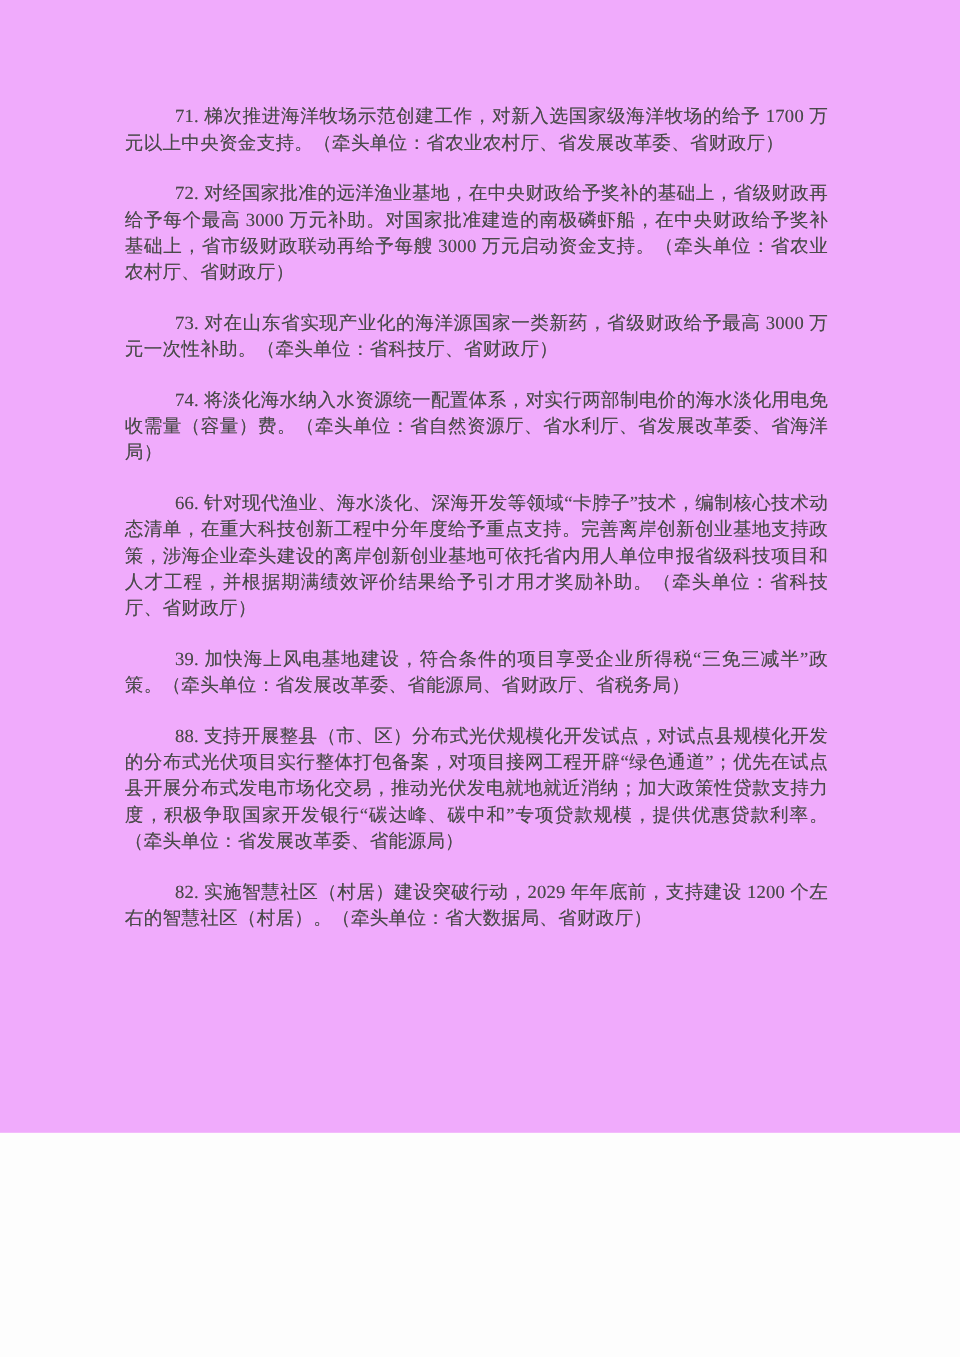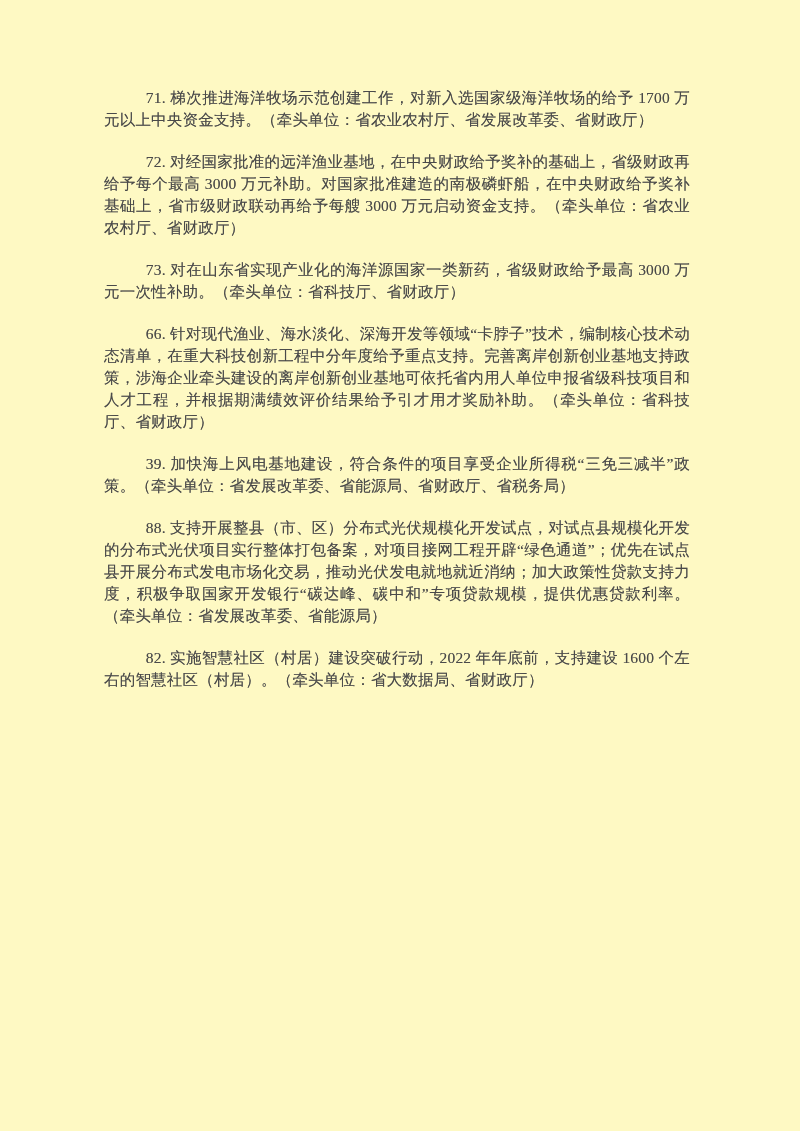--- a/index.html
+++ b/index.html
@@ -11,22 +11,22 @@
     width: 800px;
     height: 1131px;
     overflow: hidden;
     position: relative;
   }
   .page {
     position: absolute;
     top: 0;
     left: 0;
     width: 800px;
-    height: 1131px;
-    background: #fef9c3;
+    height: 944px;
+    background: #f0abfc;
     box-sizing: border-box;
     padding: 87px 110px 40px 104px;
   }
   .doc-paragraph {
     font-family: "Liberation Serif", "DejaVu Serif", serif;
     font-size: 15.5px;
     line-height: 22px;
     color: #4a4a4a;
     text-align: justify;
     text-indent: 2.7em;
@@ -39,17 +39,18 @@
     margin-bottom: 0;
   }
 </style>
 </head>
 <body>
 
 <div class="page">
   <p class="doc-paragraph">71. 梯次推进海洋牧场示范创建工作，对新入选国家级海洋牧场的给予 1700 万元以上中央资金支持。（牵头单位：省农业农村厅、省发展改革委、省财政厅）</p>
   <p class="doc-paragraph">72. 对经国家批准的远洋渔业基地，在中央财政给予奖补的基础上，省级财政再给予每个最高 3000 万元补助。对国家批准建造的南极磷虾船，在中央财政给予奖补基础上，省市级财政联动再给予每艘 3000 万元启动资金支持。（牵头单位：省农业农村厅、省财政厅）</p>
   <p class="doc-paragraph">73. 对在山东省实现产业化的海洋源国家一类新药，省级财政给予最高 3000 万元一次性补助。（牵头单位：省科技厅、省财政厅）</p>
+  <p class="doc-paragraph">74. 将淡化海水纳入水资源统一配置体系，对实行两部制电价的海水淡化用电免收需量（容量）费。（牵头单位：省自然资源厅、省水利厅、省发展改革委、省海洋局）</p>
   <p class="doc-paragraph">66. 针对现代渔业、海水淡化、深海开发等领域“卡脖子”技术，编制核心技术动态清单，在重大科技创新工程中分年度给予重点支持。完善离岸创新创业基地支持政策，涉海企业牵头建设的离岸创新创业基地可依托省内用人单位申报省级科技项目和人才工程，并根据期满绩效评价结果给予引才用才奖励补助。（牵头单位：省科技厅、省财政厅）</p>
   <p class="doc-paragraph">39. 加快海上风电基地建设，符合条件的项目享受企业所得税“三免三减半”政策。（牵头单位：省发展改革委、省能源局、省财政厅、省税务局）</p>
   <p class="doc-paragraph">88. 支持开展整县（市、区）分布式光伏规模化开发试点，对试点县规模化开发的分布式光伏项目实行整体打包备案，对项目接网工程开辟“绿色通道”；优先在试点县开展分布式发电市场化交易，推动光伏发电就地就近消纳；加大政策性贷款支持力度，积极争取国家开发银行“碳达峰、碳中和”专项贷款规模，提供优惠贷款利率。（牵头单位：省发展改革委、省能源局）</p>
-  <p class="doc-paragraph">82. 实施智慧社区（村居）建设突破行动，2022 年年底前，支持建设 1600 个左右的智慧社区（村居）。（牵头单位：省大数据局、省财政厅）</p>
+  <p class="doc-paragraph">82. 实施智慧社区（村居）建设突破行动，2029 年年底前，支持建设 1200 个左右的智慧社区（村居）。（牵头单位：省大数据局、省财政厅）</p>
 </div>
 
 </body></html>

